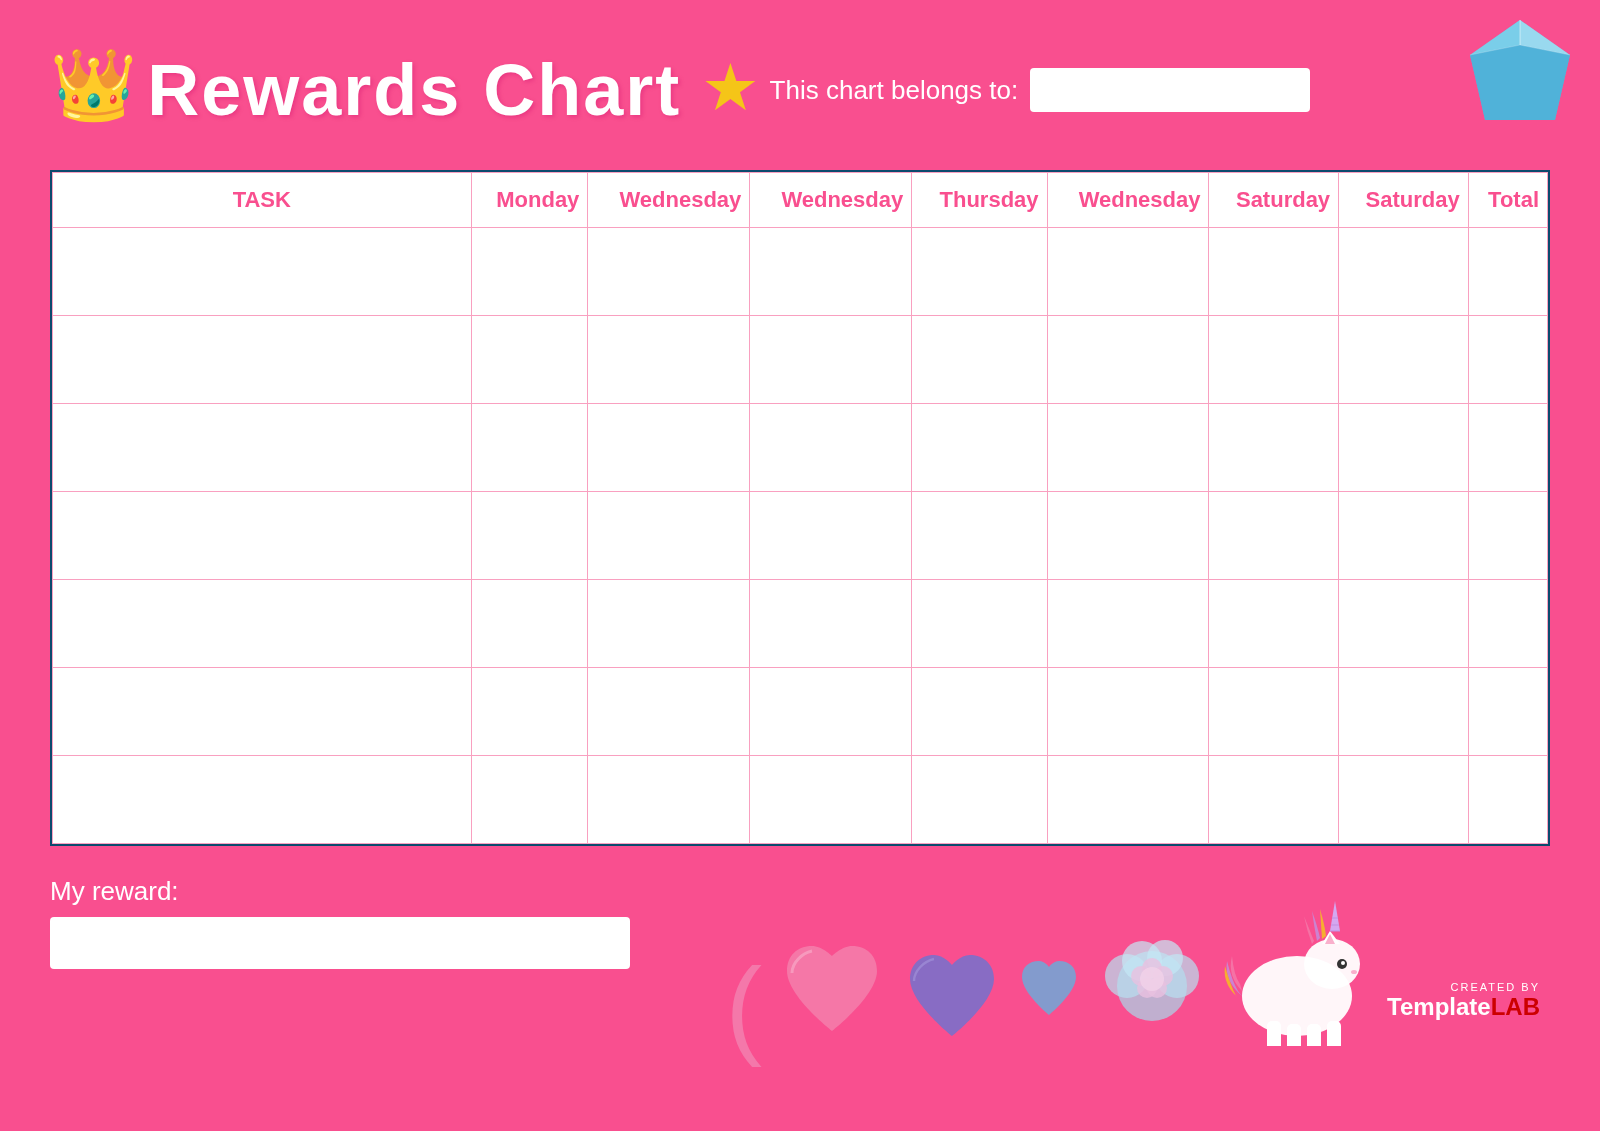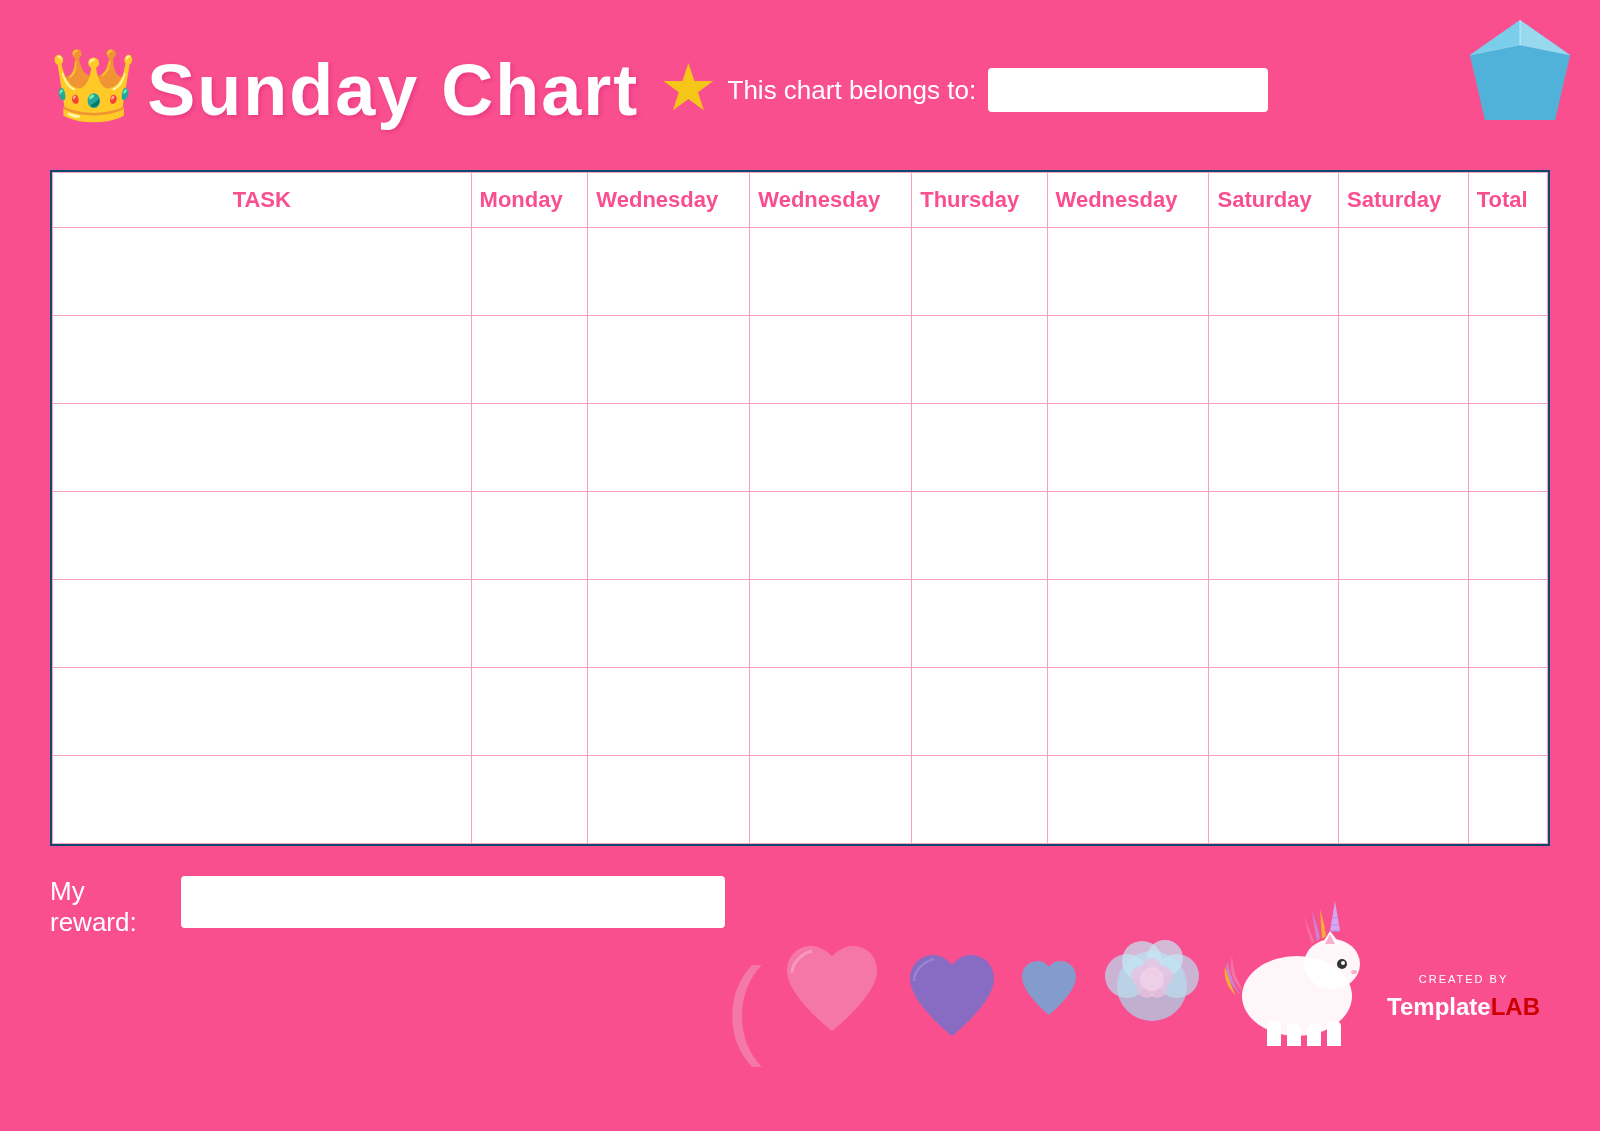--- a/index.html
+++ b/index.html
@@ -83,41 +83,42 @@
 
     thead tr {
       background: white;
     }
 
     th {
       padding: 14px 8px;
       font-size: 22px;
       font-weight: bold;
       color: #f94f8f;
-      text-align: left;
+      text-align: right;
       border: 1.5px solid #f9a0c0;
     }
 
     th.task-col {
       text-align: center;
       width: 28%;
     }
 
     td {
       border: 1.5px solid #f9a0c0;
       height: 88px;
       background: white;
     }
 
     td.task-cell {
       width: 28%;
     }
 
     .reward-section {
       display: flex;
+      flex-direction: column;
       gap: 10px;
       width: 45%;
     }
 
     .reward-label {
       font-size: 26px;
       color: white;
       font-weight: 500;
     }
 
@@ -149,21 +150,21 @@
   </style>
 </head>
 <body>
 
 <div class="page">
 
   <div class="header">
 
     <span class="crown-icon">👑</span>
 
-    <span class="title">Sunday Chart</span>
+    <span class="title">Rewards Chart</span>
 
     <span class="star-shape">★</span>
 
     <div class="belongs-to">
       <span class="belongs-label">This chart belongs to:</span>
       <div class="belongs-input"></div>
     </div>
 
     <svg class="diamond-svg" viewBox="0 0 120 120" xmlns="http://www.w3.org/2000/svg">
       <polygon points="60,5 110,40 95,105 25,105 10,40" fill="#5bc8e8" opacity="0.85"></polygon>
@@ -338,21 +339,21 @@
 
         <path d="M90 68 Q85 55 82 40 Q88 55 92 65" fill="#f47baa" opacity="0.8"></path>
         <path d="M95 65 Q92 50 90 35 Q96 52 98 62" fill="#c090e0" opacity="0.8"></path>
         <path d="M100 63 Q99 48 98 33 Q103 50 104 60" fill="#f5c518" opacity="0.8"></path>
 
         <path d="M20 115 Q5 100 10 80 Q12 100 18 108" fill="#f47baa" opacity="0.8"></path>
         <path d="M20 120 Q2 105 5 85 Q10 105 16 115" fill="#c090e0" opacity="0.8"></path>
         <path d="M20 125 Q0 110 3 90 Q8 108 14 120" fill="#f5c518" opacity="0.8"></path>
       </svg>
 
-      <div style="display:flex; flex-direction:column; align-items:center; margin-bottom:25px;gap:8px;">
+      <div style="display:flex; flex-direction:column; align-items:flex-end; margin-bottom:25px;">
         <span style="font-size:11px; color:white; letter-spacing:2px; text-transform:uppercase;">CREATED BY</span>
         <div style="display:flex; align-items:baseline;">
           <span style="font-size:24px; font-weight:bold; color:white;">Template</span>
           <span style="font-size:24px; font-weight:bold; color:#cc0000;">LAB</span>
         </div>
       </div>
 
     </div>
   </div>
 

